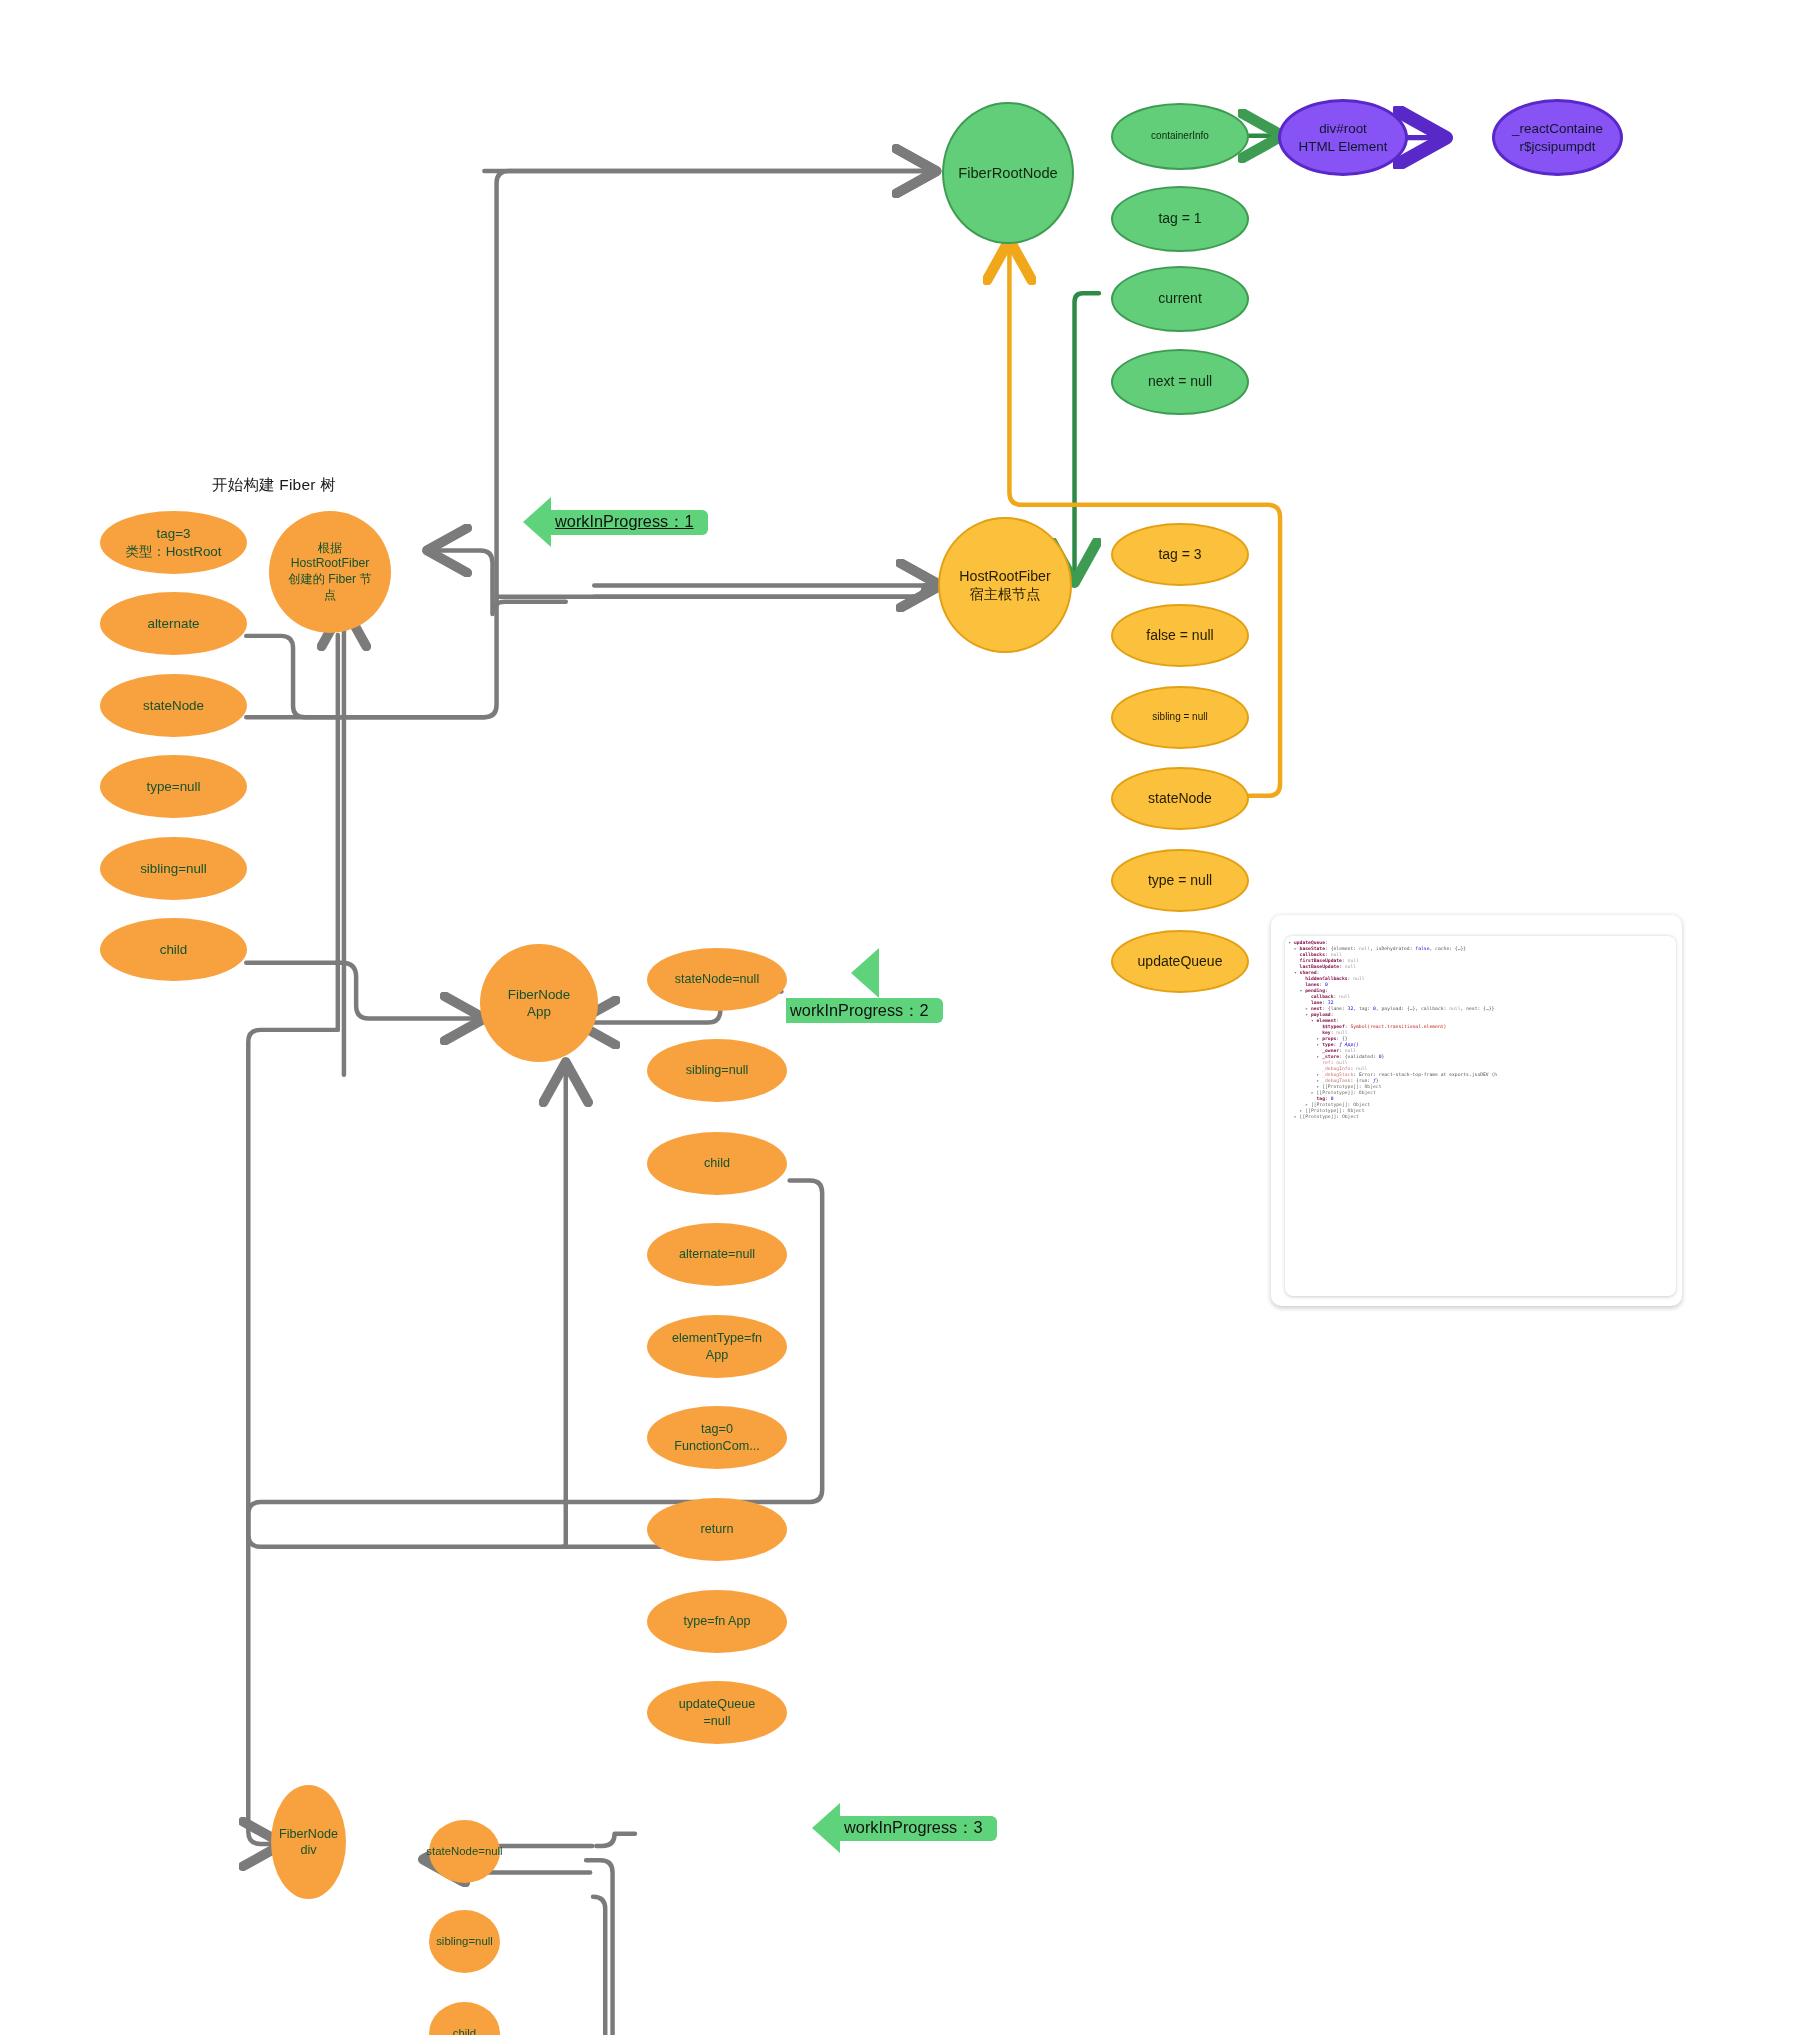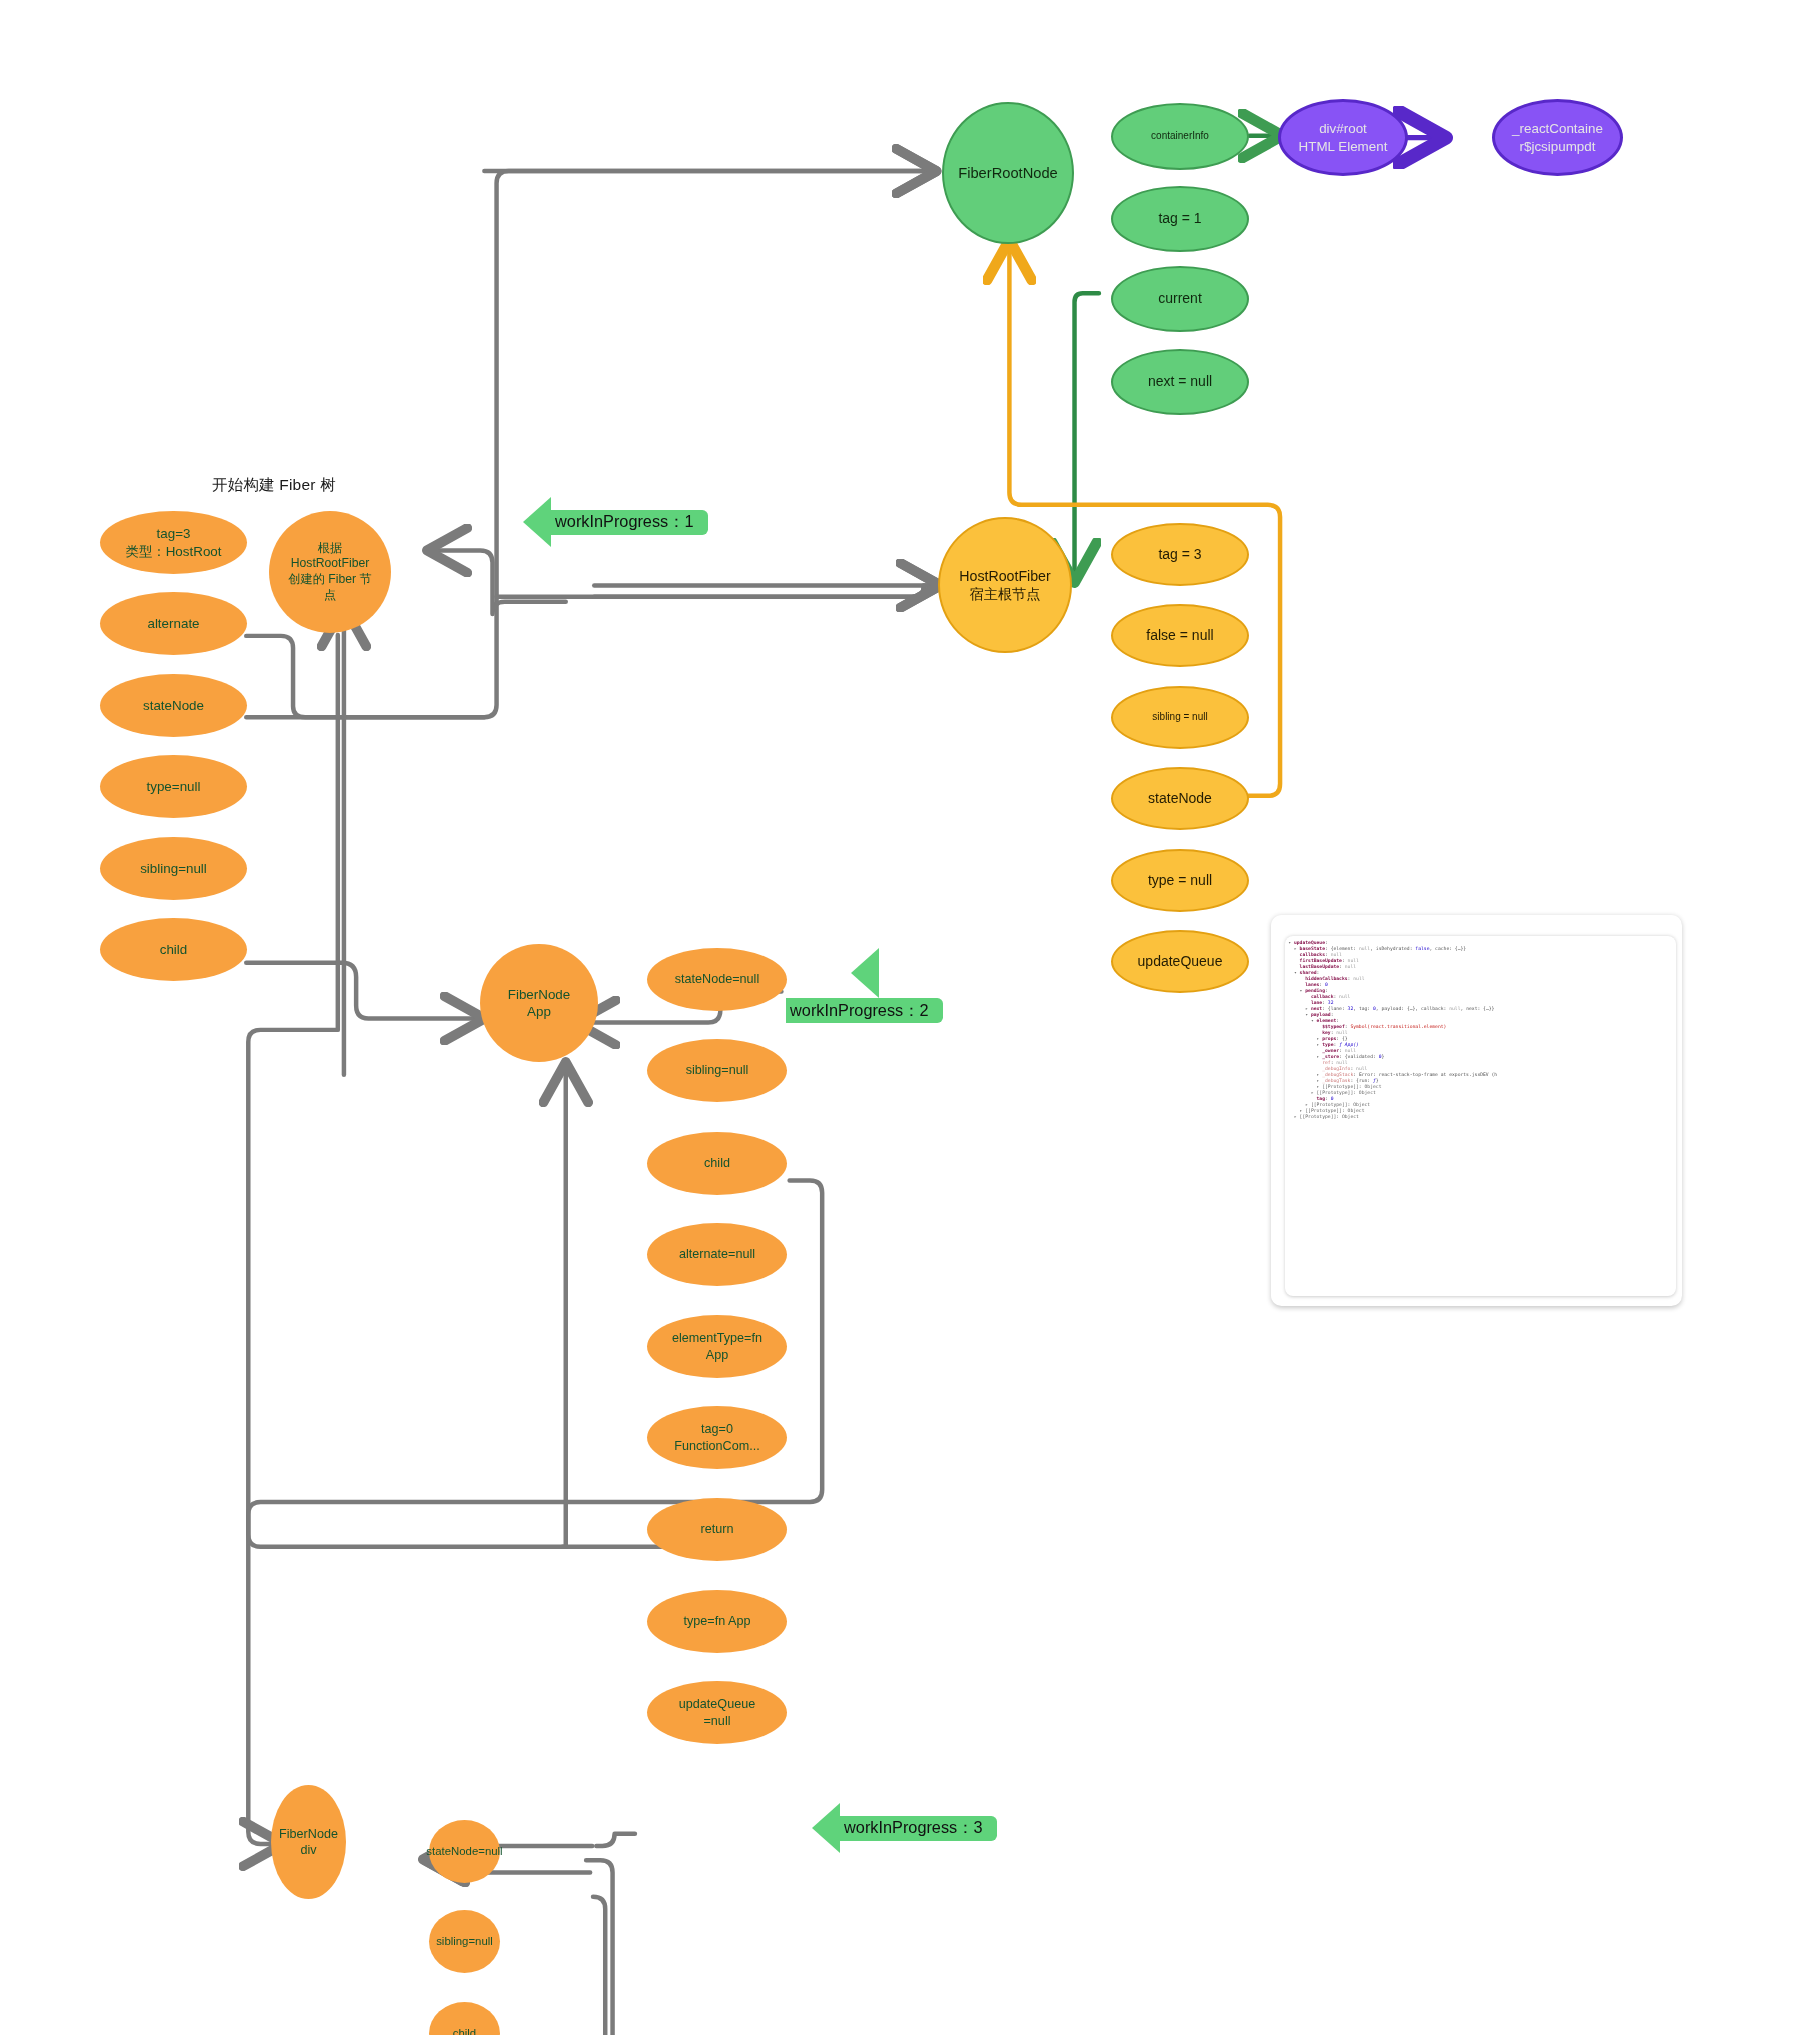--- a/index.html
+++ b/index.html
@@ -15,21 +15,21 @@
     position:absolute; display:flex; align-items:center; justify-content:center;
     text-align:center; line-height:1.28; color:#14532d;
     white-space:pre-line; padding:1.6px;
   }
   .ell { border-radius:50%; }
 
   
   .orange  { background:#F8A13F; }
   .green   { background:#62CE7A; border:2.8px solid #3E9C52; color:#10280f; }
   .yellow  { background:#FBC13C; border:2.8px solid #E3A012; color:#231c03; }
-  .purple  { background:#8853F5; border:3.7px solid #5828C9; color:#e5e5e5;text-align:center; }
+  .purple  { background:#8853F5; border:3.7px solid #5828C9; color:#0f172a;text-align:center; }
 
   .title {
     position:absolute; font-size:15.5px; color:#1b1b1b; letter-spacing:0.2px;
   }
 
   .wip {
     position:absolute; color:#111; font-size:16.3px;
     display:flex; align-items:center;
   }
   .wip .shaft {
@@ -219,21 +219,21 @@
 
   <div class="node ell orange" style="left:271px; top:1785px; width:75px; height:114px; font-size:12.6px;">FiberNode
 div</div>
 
   <div class="node ell orange" style="left:429px; top:1820px; width:71px; height:63px; font-size:11.4px;">stateNode=null</div>
 
   <div class="node ell orange" style="left:429px; top:1910px; width:71px; height:63px; font-size:11.4px;">sibling=null</div>
 
   <div class="node ell orange" style="left:429px; top:2002px; width:71px; height:63px; font-size:11.4px;">child</div>
 
-  <div class="wip" style="left:523px; top:497px;">
+  <div class="wip" style="left:523px; top:497px;text-decoration:underline;">
     <div class="head"></div>
     <div class="shaft">
         <span>workInProgress：1</span>
       </div>
   </div>
 
   <div class="wip" style="left:786px; top:948px;flex-direction:column;">
     <div class="head"></div>
     <div class="shaft">
         <span>workInProgress：2</span>

